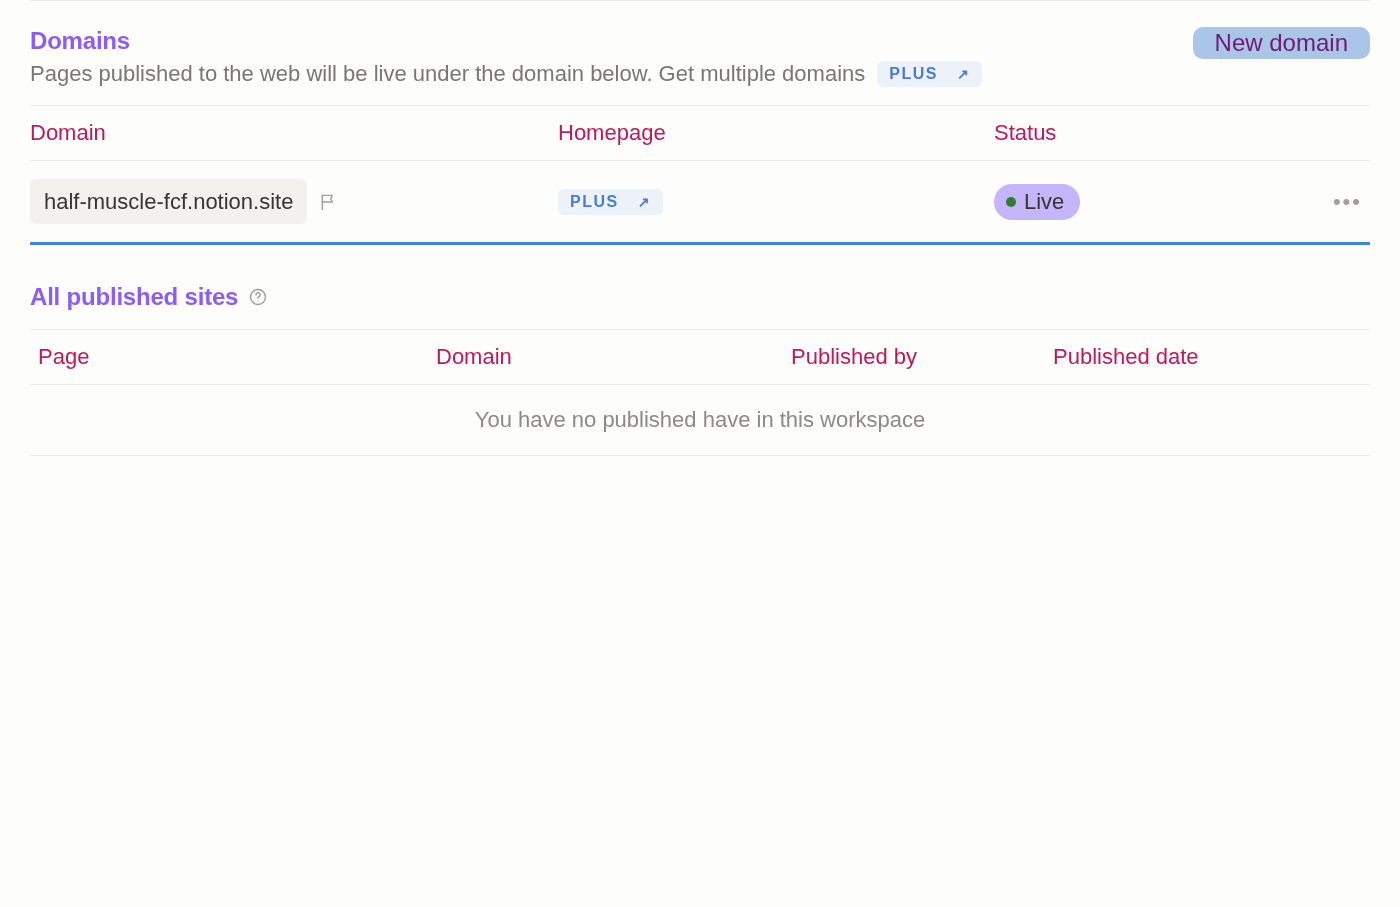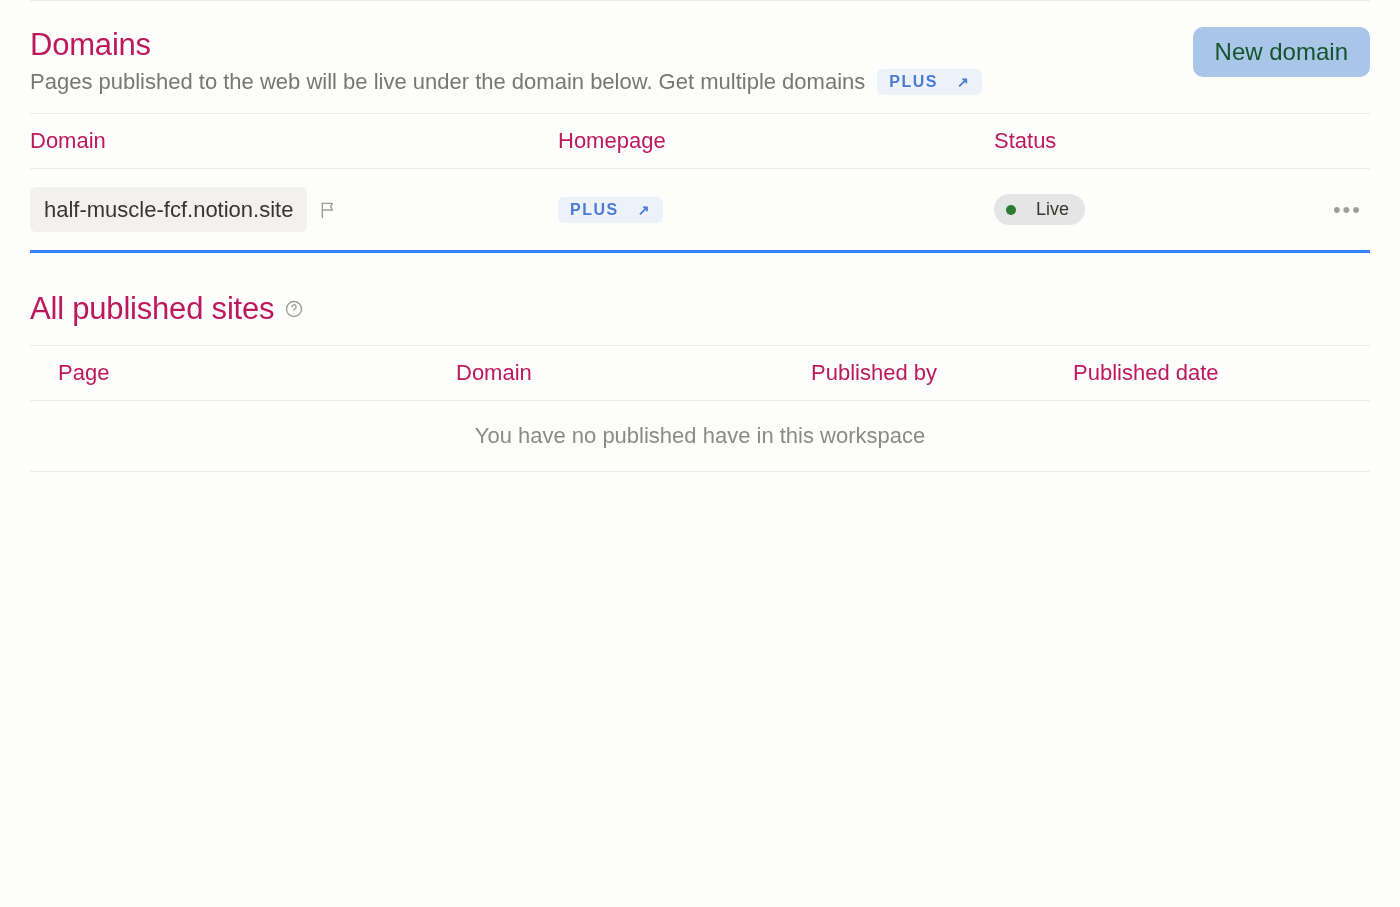--- a/index.html
+++ b/index.html
@@ -20,23 +20,23 @@
     }
     .domains-header {
       display: flex;
       align-items: flex-start;
       justify-content: space-between;
       padding-top: 26px;
       padding-bottom: 18px;
     }
     .domains-header-left { flex: 1; }
     .section-title {
-      font-size: 31px;
-      font-weight: 400;
-      color: #be185d;
+      font-size: 24px;
+      font-weight: 700;
+      color: #8b5cf6;
       letter-spacing: -0.2px;
     }
     .section-sub {
       font-size: 22px;
       color: #787774;
       margin-top: 6px;
       display: flex;
       align-items: center;
       gap: 12px;
     }
@@ -49,26 +49,26 @@
       font-size: 16px;
       font-weight: 600;
       letter-spacing: 1.5px;
       padding: 4px 12px;
       border-radius: 6px;
       cursor: pointer;
     }
     .plus-badge .arrow { font-size: 14px; }
     .new-domain-btn {
       background: #a9c5e8;
-      color: #14532d;
+      color: #701a75;
       font-size: 24px;
       font-weight: 500;
       border: none;
       border-radius: 10px;
-      padding: 11px 22px;
+      padding: 2px 22px;
       cursor: pointer;
     }
     .table-header-row {
       display: flex;
       border-top: 1px solid #ebebea;
       border-bottom: 1px solid #ebebea;
       padding: 14px 0;
     }
     .th {
       font-size: 22px;
@@ -99,24 +99,24 @@
       color: #37352f;
       line-height: 1.5;
     }
     .flag-icon {
       color: #a09e99;
       display: inline-flex;
     }
     .status-pill {
       display: inline-flex;
       align-items: center;
-      gap: 20px;
-      background: #e5e5e5;
+      gap: 8px;
+      background: #c4b5fd;
       color: #37352f;
-      font-size: 18px;
+      font-size: 22px;
       border-radius: 20px;
       padding: 5px 16px 5px 12px;
     }
     .status-dot {
       width: 10px;
       height: 10px;
       border-radius: 50%;
       background: #2f7b32;
     }
     .more-btn {
@@ -141,21 +141,21 @@
       display: inline-flex;
     }
 
     .sites-header-row {
       display: flex;
       border-top: 1px solid #ebebea;
       border-bottom: 1px solid #ebebea;
       padding: 14px 0;
       padding-left: 8px;
     }
-    .scol-page { flex: 0 0 398px; margin-left: 20px; }
+    .scol-page { flex: 0 0 398px; }
     .scol-domain { flex: 0 0 355px; }
     .scol-pubby { flex: 0 0 262px; }
     .scol-pubdate { flex: 1; }
 
     .empty-state {
       text-align: center;
       font-size: 22px;
       color: #8b8a86;
       padding: 22px 0;
       border-bottom: 1px solid #ebebea;

